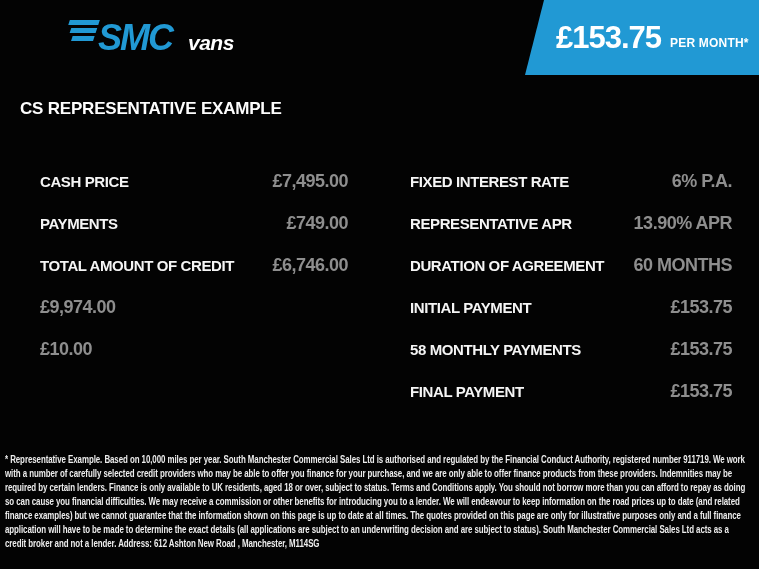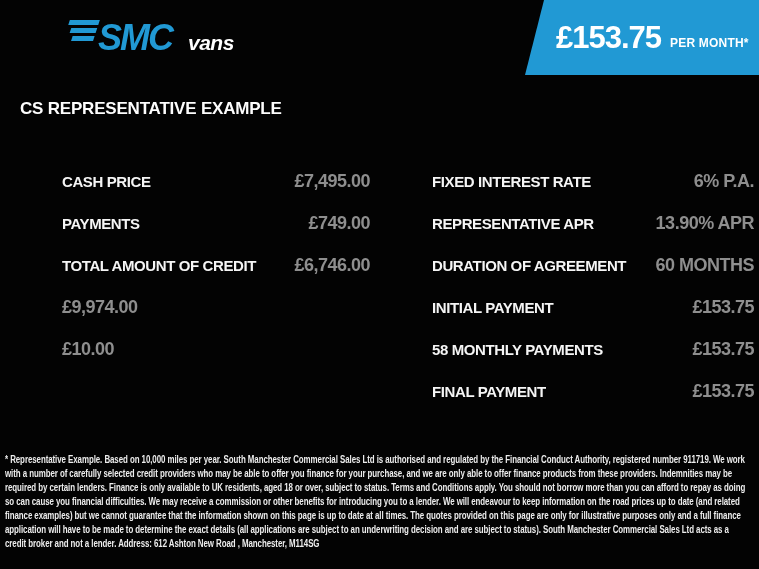--- a/index.html
+++ b/index.html
@@ -47,21 +47,21 @@
   
   .page-title {
     position:absolute; top:99px; left:20px;
     font-size:17px; font-weight:bold; letter-spacing:-0.2px; color:#fdfdfd;
   }
 
   
   .finance-grid {
     position:absolute; top:160px; left:40px;
     width:692px;
-    display:flex; gap:62px;margin-left:22px;
+    display:flex; gap:62px;
   }
   .finance-col { display:flex; flex-direction:column; }
   .finance-col.left  { width:308px; }
   .finance-col.right { width:322px; }
   .finance-row {
     height:42px;
     display:flex; justify-content:space-between; align-items:center;
   }
   .finance-label {
     font-size:15px; font-weight:bold; color:#f5f5f5; letter-spacing:-0.4px;

